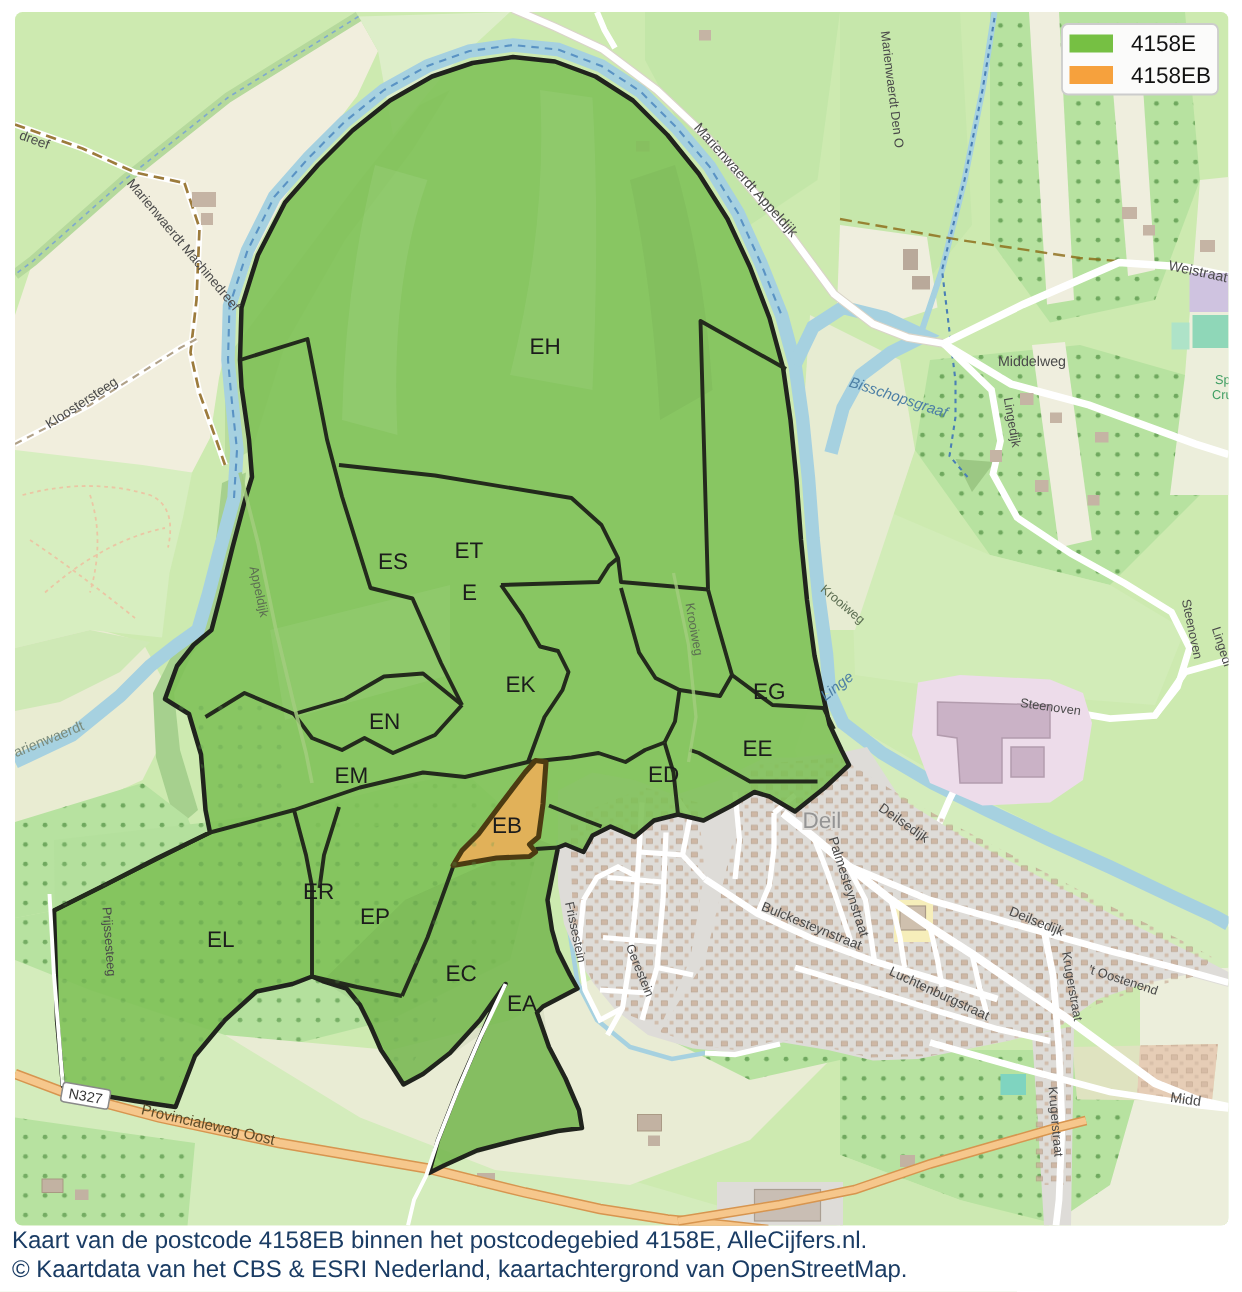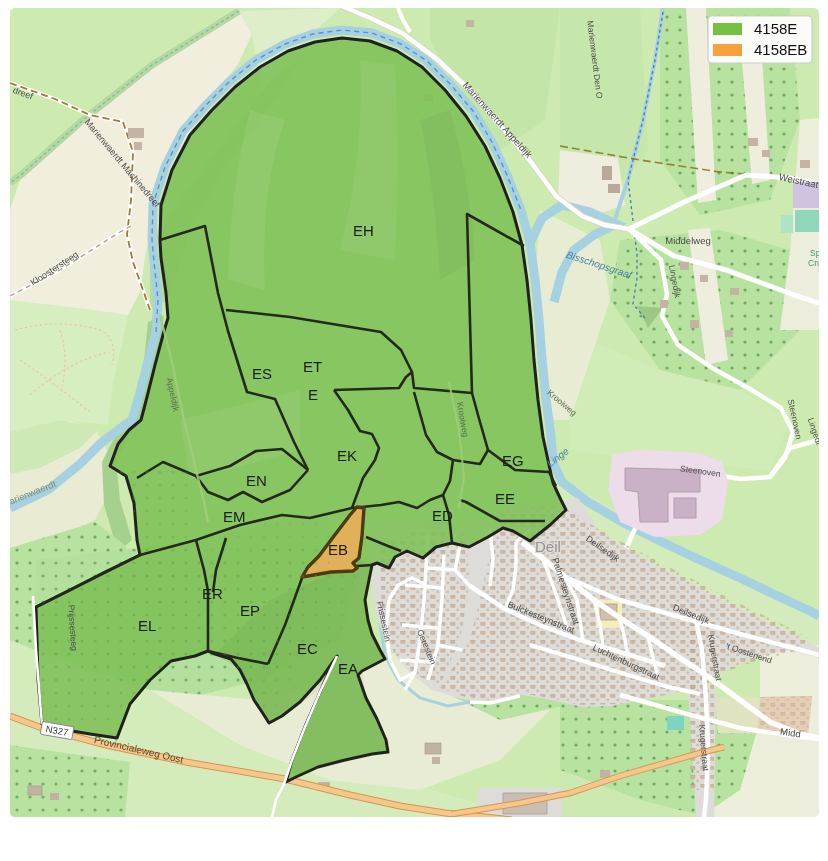--- a/index.html
+++ b/index.html
@@ -393,14 +393,16 @@
 
 <rect x="713" y="23" width="29" height="12" fill="#76c043"></rect>
 <text x="754" y="34" font-size="15" fill="#111111">4158E</text>
 
 <rect x="713" y="44" width="29" height="12" fill="#f6a13d"></rect>
 <text x="754" y="55" font-size="15" fill="#111111">4158EB</text>
 </g>
 </g>
 </svg>
 
-
+<div class="cap" style="top:818px;">Kaart van de postcode 4158EB binnen het postcodegebied 4158E, AlleCijfers.nl.</div>
+
+<div class="cap" style="top:837px;">© Kaartdata van het CBS &amp; ESRI Nederland, kaartachtergrond van OpenStreetMap.</div>
 </div>
 
 </body></html>

